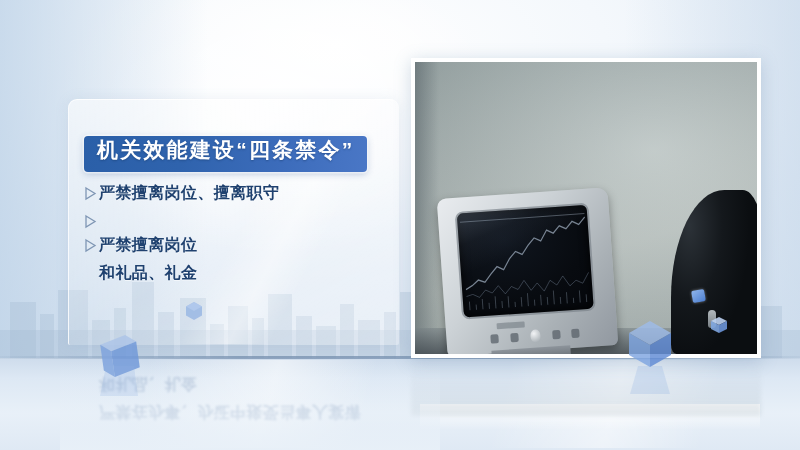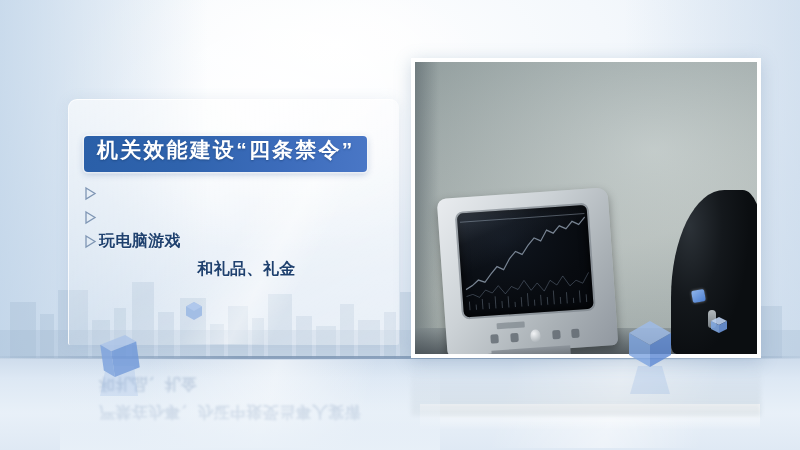--- a/index.html
+++ b/index.html
@@ -290,41 +290,42 @@
   </div>
 
   <div class="list">
 
     <div class="row">
       <span class="tri">
         <svg width="13" height="15" viewBox="0 0 13 15">
             <polygon points="2,2 11,7.5 2,13" fill="none" stroke="#7f96b4" stroke-width="1.3"></polygon>
           </svg>
       </span>
+      <span class="row-text">严禁擅离岗位、擅离职守</span>
     </div>
 
     <div class="row">
       <span class="tri">
         <svg width="13" height="15" viewBox="0 0 13 15">
             <polygon points="2,2 11,7.5 2,13" fill="none" stroke="#7f96b4" stroke-width="1.3"></polygon>
           </svg>
       </span>
     </div>
 
     <div class="row">
       <span class="tri">
         <svg width="13" height="15" viewBox="0 0 13 15">
             <polygon points="2,2 11,7.5 2,13" fill="none" stroke="#7f96b4" stroke-width="1.3"></polygon>
           </svg>
       </span>
-      <span class="row-text">玩电脑游戏</span>
-    </div>
-
-
-    <div class="row" style="margin-left:15px;justify-content:center;">
+      <span class="row-text">严禁擅离岗位</span>
+    </div>
+
+
+    <div class="row" style="margin-left:15px;">
       <span class="row-text">和礼品、礼金</span>
     </div>
 
   </div>
 
   <div class="refl-text">
     <div class="row" style="margin-left:15px;">
       <span class="row-text">严禁在办事、办证中接受当事人宴请</span>
     </div>
     <div class="row" style="margin-left:15px;">

